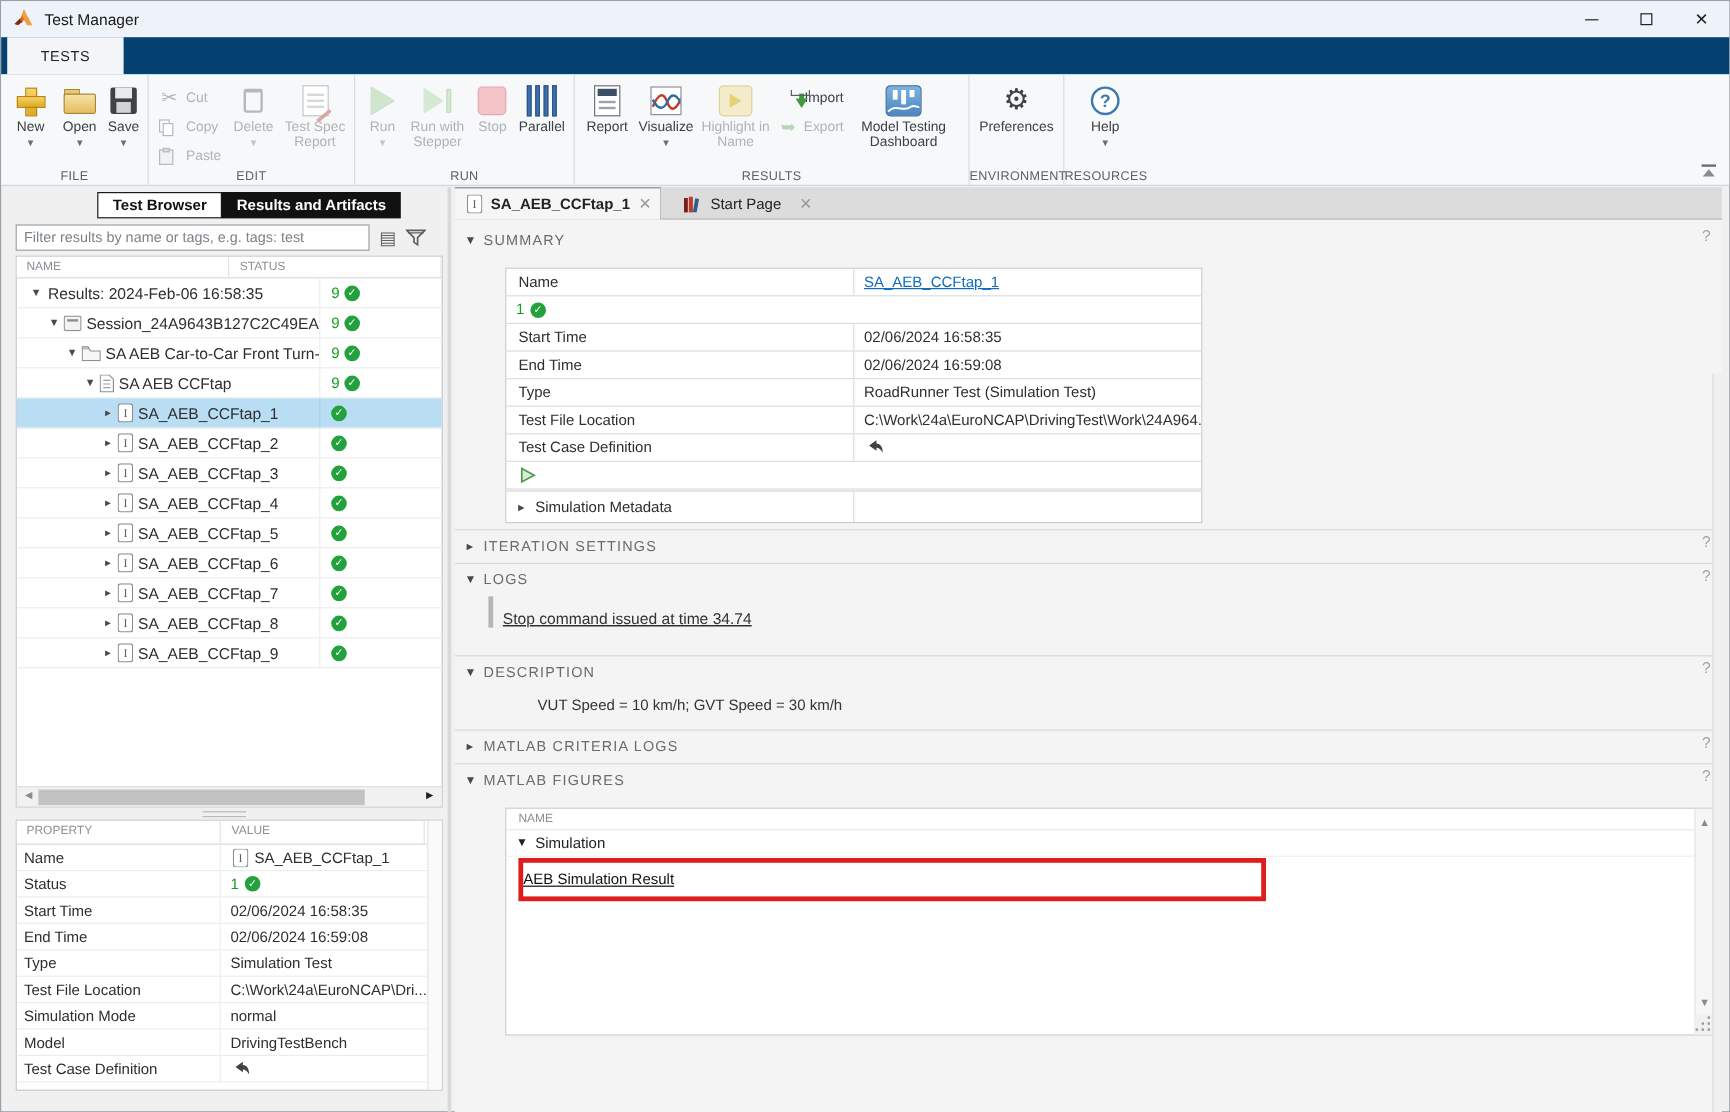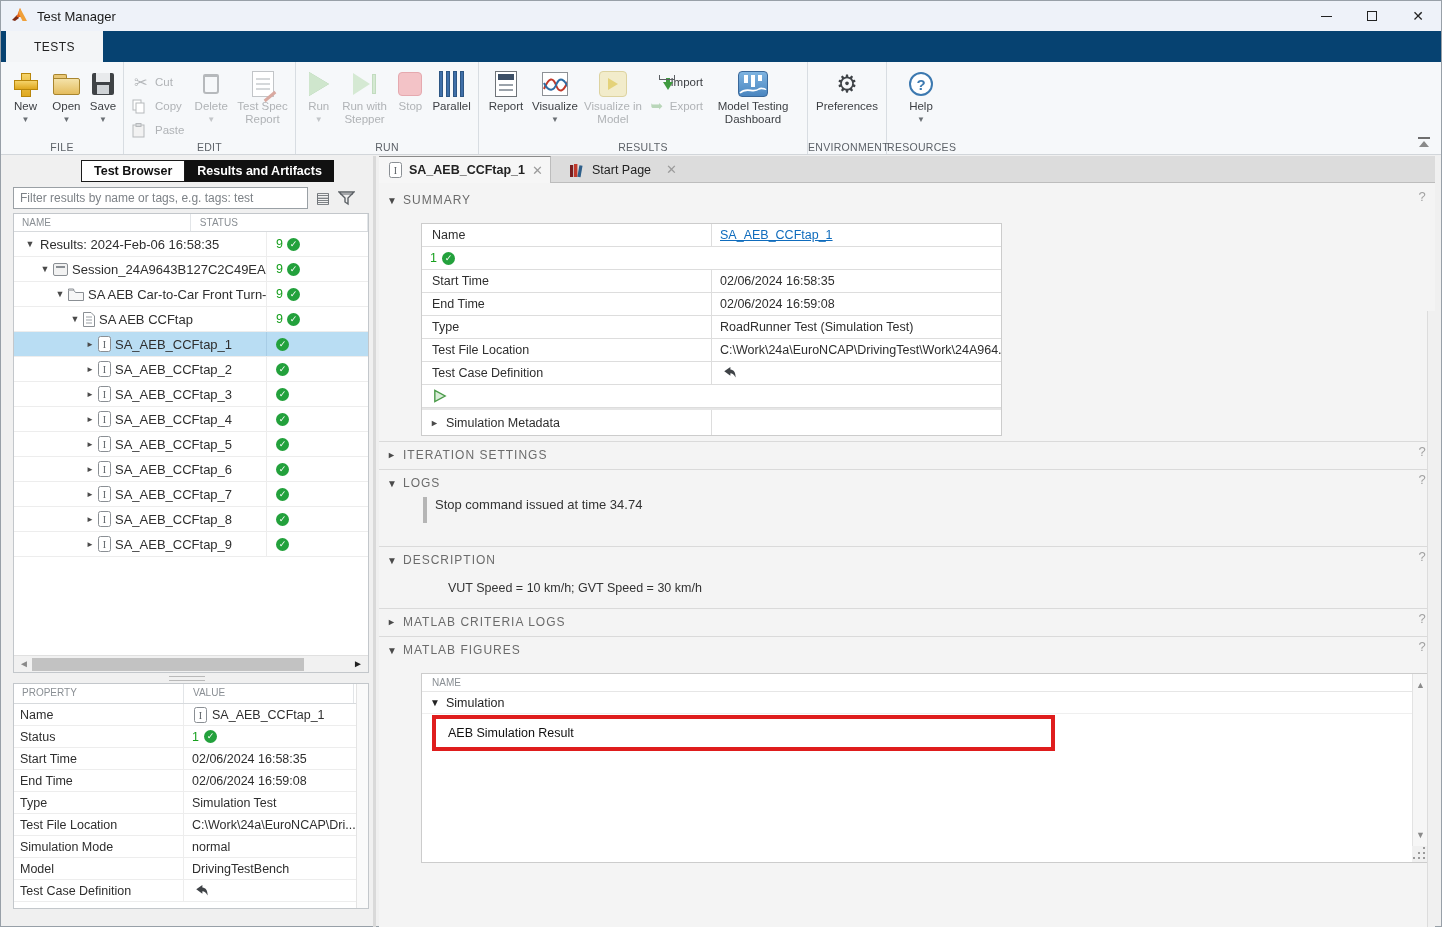--- a/index.html
+++ b/index.html
@@ -135,31 +135,31 @@
   .help-q { position:absolute; left:1036px; width:14px; font-size:13px; color:#a2a2a2; text-align:center; }
 
   #summary-table { position:absolute; left:42px; top:67px; width:581px; background:#fff; border:1px solid #ccc; }
   .sum-row { display:flex; height:23px; border-bottom:1px solid #ddd; align-items:center; }
   .sum-label { width:290px; height:100%; border-right:1px solid #ddd; display:flex; align-items:center; padding-left:10px; font-size:12.5px; color:#2e2e2e; }
   .sum-value { flex:1; display:flex; align-items:center; padding-left:8px; font-size:12.5px; color:#2e2e2e; gap:5px; overflow:hidden; white-space:nowrap; }
   .sum-link { color:#0f6cbd; text-decoration:underline; }
   .sum-row.meta { height:27px; border-top:2px solid #e6e6e6; border-bottom:none; }
   .sum-row.meta .sum-label { border-right:1px solid #ddd; font-size:12.5px; gap:6px; padding-left:8px; }
 
-  #logs-block { position:absolute; left:44px; top:341px; display:flex; align-items:flex-start; }
+  #logs-block { position:absolute; left:28px; top:341px; display:flex; align-items:flex-end;text-decoration:underline; }
   #logs-bar { width:4px; height:26px; background:#b5b5b5; margin-right:8px; }
   #logs-text { font-size:13px; color:#333; }
   #desc-text { position:absolute; left:69px; top:425px; font-size:12.5px; color:#333; }
 
   #figures-panel { position:absolute; left:42px; top:517px; width:1008px; height:190px; background:#fff; border:1px solid #ccc; }
   #figures-panel .fheader { height:18px; border-bottom:1px solid #e6e6e6; font-size:10px; color:#8a8f94; padding:3px 0 0 10px; }
   #fig-group-row { height:22px; display:flex; align-items:center; padding-left:8px; gap:6px; border-bottom:1px solid #efefef; }
   #fig-group-row .glabel { font-size:12.5px; color:#1f1f1f; }
   #fig-redbox { position:absolute; left:10px; top:41px; width:623px; height:36px; border:4px solid #df1d1d; background:#fff; display:flex; align-items:center; }
-  #fig-link { margin-left:12px; font-size:12.5px; color:#111; }
+  #fig-link { font-size:12.5px; color:#111; text-decoration:underline; }
   #fig-vscroll { position:absolute; right:0; top:0; width:16px; height:188px; background:#f6f6f6; border-left:1px solid #e3e3e3; }
   #fig-vscroll .up { position:absolute; top:6px; left:3px; font-size:9px; color:#8a8a8a; }
   #fig-vscroll .down { position:absolute; bottom:22px; left:3px; font-size:9px; color:#8a8a8a; }
   #fig-grip { position:absolute; right:0px; bottom:0px; width:16px; height:16px; background:#f0f0f0; }
   #fig-grip i { position:absolute; width:2px; height:2px; background:#9a9a9a; }
 
   #main-vscroll { position:absolute; right:0; top:155px; width:8px; height:772px; background:#f0f0f0; border-left:1px solid #dcdcdc; }
 
   svg { display:block; }
 </style>
@@ -323,21 +323,21 @@
           </span>
         <span class="blabel">Visualize</span>
           <span class="ddown">▼</span>
       </div>
       <div class="btn-big disabled" style="width:64px">
         <span class="bicon">
             <span class="ic-highlight">
               <span class="arrow"></span>
             </span>
           </span>
-        <span class="blabel">Visualize in Model</span>
+        <span class="blabel">Highlight in Name</span>
       </div>
       <div class="stack" style="width:62px">
         <div class="btn-small">
             <span class="sicon"><span class="ic-import"><span class="stem"></span><span class="arr"></span><span class="tray"></span></span></span>
             <span class="slabel">Import</span>
           </div>
         <div class="btn-small disabled">
             <span class="sicon ic-export-g">➥</span>
             <span class="slabel">Export</span>
           </div>

